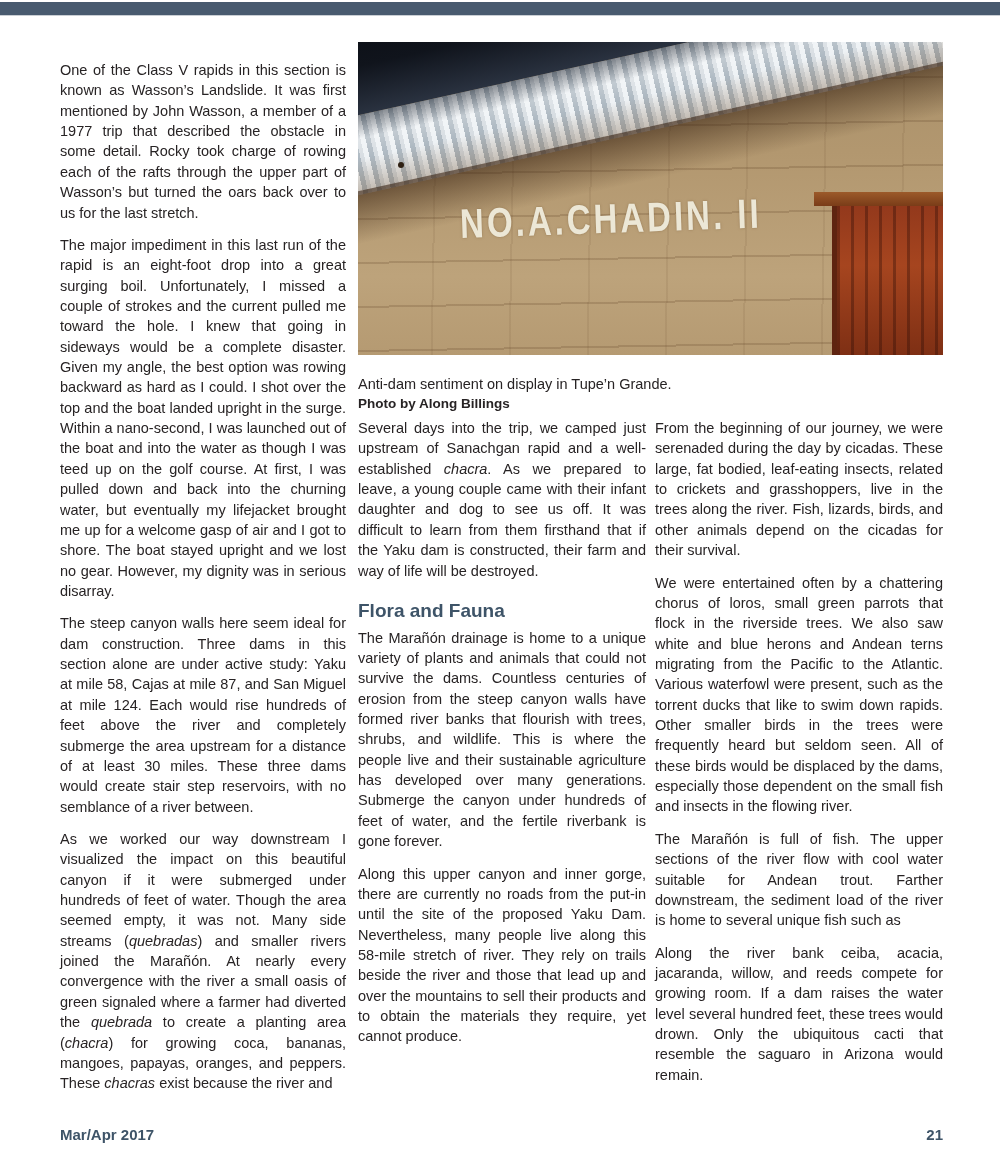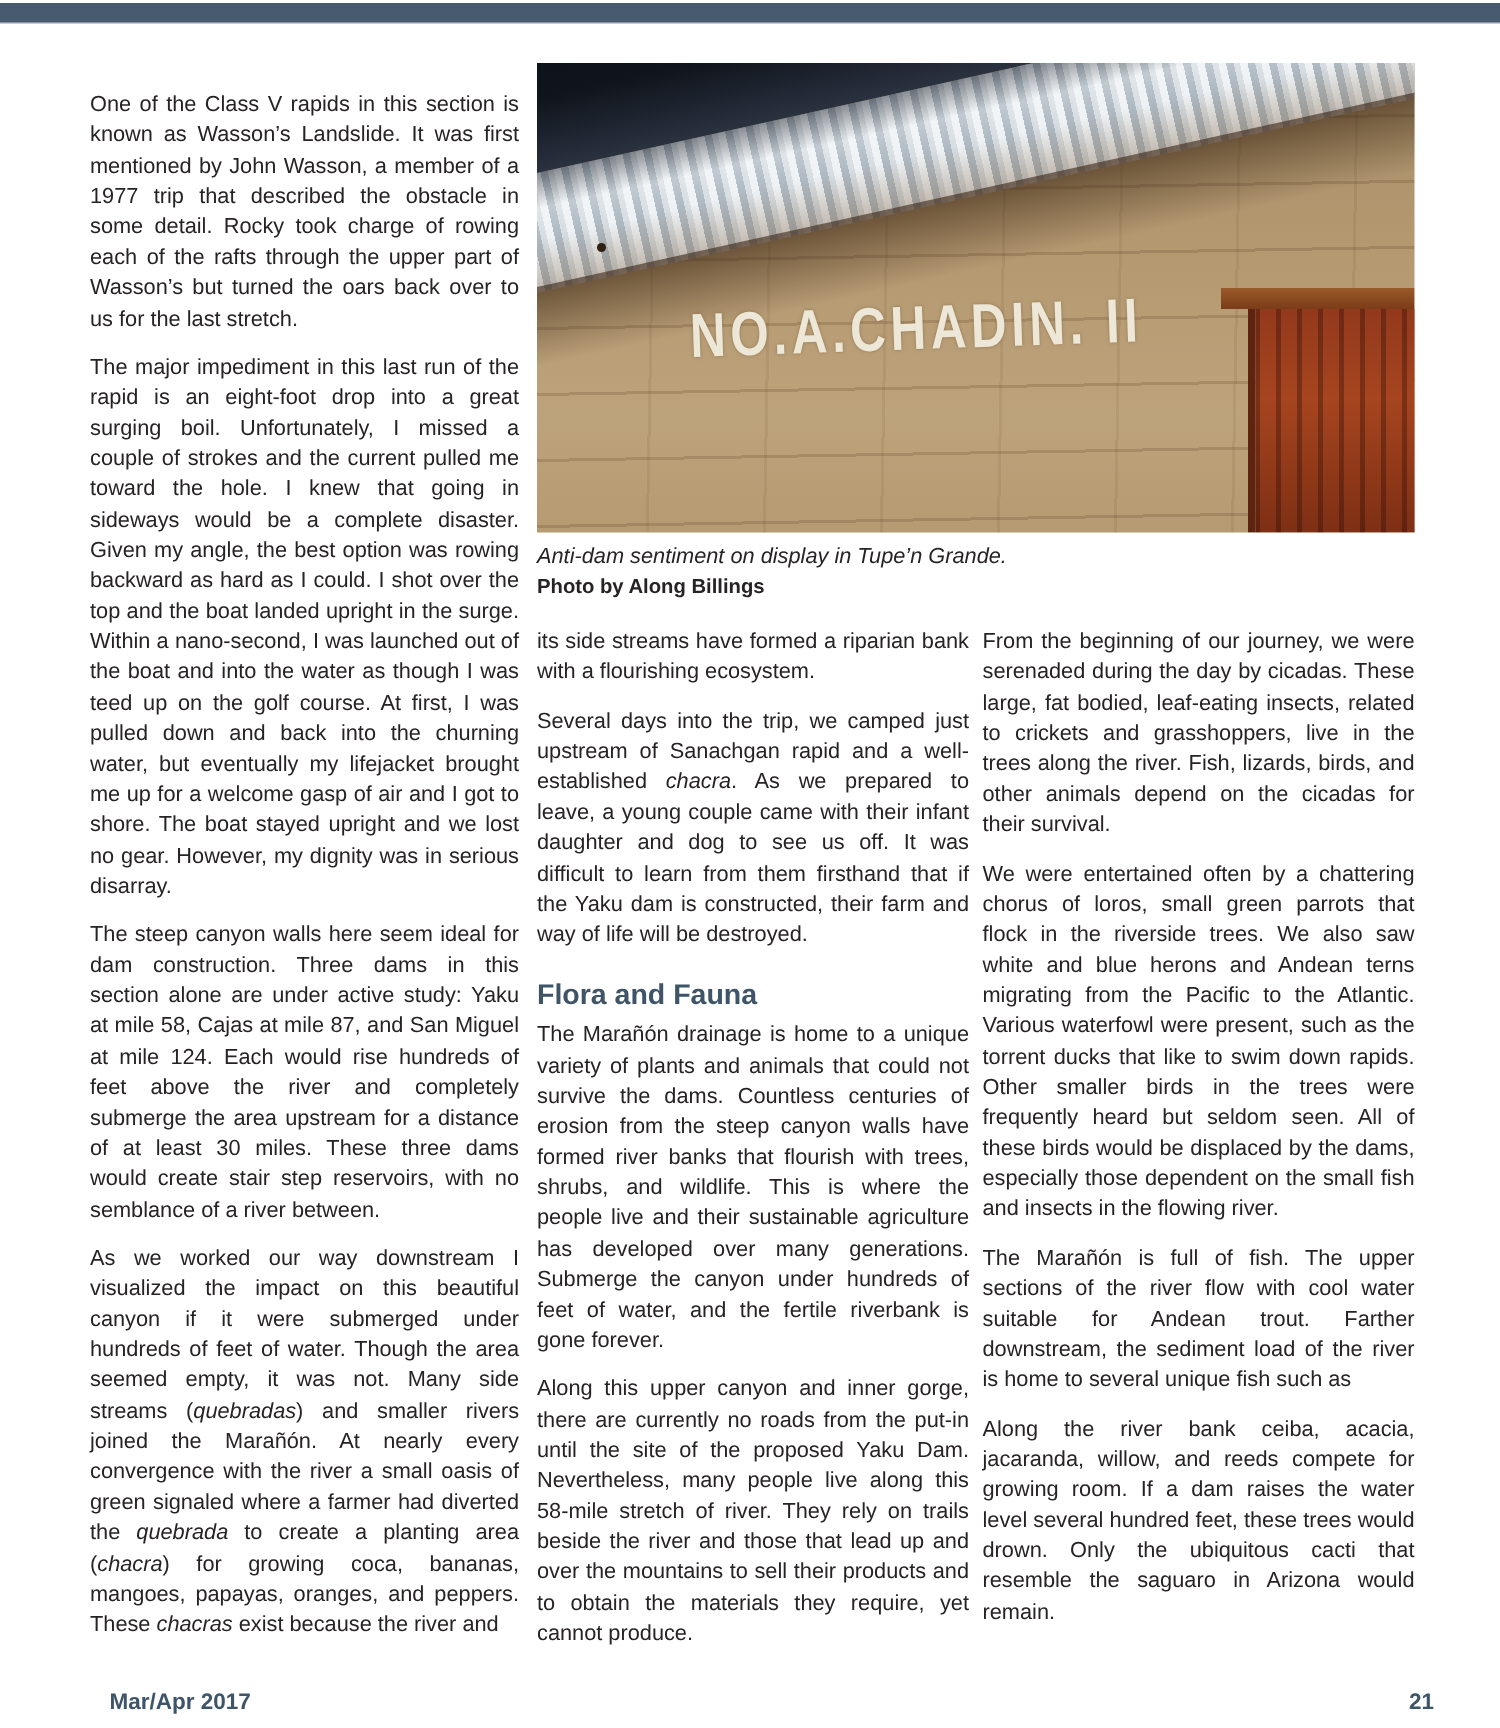--- a/index.html
+++ b/index.html
@@ -78,27 +78,27 @@
       repeating-linear-gradient(90deg, rgba(40,10,5,.35) 0 3px, rgba(0,0,0,0) 3px 14px),
       linear-gradient(180deg,#93391c 0%,#a6451f 40%,#7e2f14 100%);
     border-left:5px solid #5e2410;
   }
   .door-graffiti{
     position:absolute;left:32px;top:20px;color:#e6dfc9;font-size:9px;
     font-weight:bold;letter-spacing:1px;line-height:1.5;text-align:center;
   }
   
   .caption{position:absolute;left:358px;top:362px;width:585px;}
-  .caption-line{font-style:italic;font-size:14.5px;line-height:1.35;}
+  .caption-line{font-size:14.5px;line-height:1.35;margin-top:13px;}
   .caption-credit{font-weight:bold;font-size:13.5px;line-height:1.4;}
   
   .footer{
     position:absolute;left:60px;top:1126px;width:883px;
     display:flex;justify-content:space-between;align-items:center;
-    font-weight:bold;font-size:15px;color:var(--accent,#3e5468);margin-left:13px;
+    font-weight:bold;font-size:15px;color:var(--accent,#3e5468);
   }
 </style>
 </head>
 <body>
 
 <div class="page">
 
   <div class="topbar"></div>
 
   <div class="col col-left">
@@ -120,21 +120,20 @@
       <div class="door-panel"></div>
     </div>
   </figure>
 
   <div class="caption">
     <div class="caption-line">Anti-dam sentiment on display in Tupe’n Grande.</div>
     <div class="caption-credit">Photo by Along Billings</div>
   </div>
 
   <div class="col col-mid">
-    <p>its side streams have formed a riparian bank with a flourishing ecosystem.</p>
     <p>Several days into the trip, we camped just upstream of Sanachgan rapid and a well-established <em>chacra</em>. As we prepared to leave, a young couple came with their infant daughter and dog to see us off. It was difficult to learn from them firsthand that if the Yaku dam is constructed, their farm and way of life will be destroyed.</p>
     <h2 class="section-heading">Flora and Fauna</h2>
     <p>The Marañón drainage is home to a unique variety of plants and animals that could not survive the dams. Countless centuries of erosion from the steep canyon walls have formed river banks that flourish with trees, shrubs, and wildlife. This is where the people live and their sustainable agriculture has developed over many generations. Submerge the canyon under hundreds of feet of water, and the fertile riverbank is gone forever.</p>
     <p>Along this upper canyon and inner gorge, there are currently no roads from the put-in until the site of the proposed Yaku Dam. Nevertheless, many people live along this 58-mile stretch of river. They rely on trails beside the river and those that lead up and over the mountains to sell their products and to obtain the materials they require, yet cannot produce.</p>
   </div>
 
   <div class="col col-right">
     <p>From the beginning of our journey, we were serenaded during the day by cicadas. These large, fat bodied, leaf-eating insects, related to crickets and grasshoppers, live in the trees along the river. Fish, lizards, birds, and other animals depend on the cicadas for their survival.</p>
     <p>We were entertained often by a chattering chorus of loros, small green parrots that flock in the riverside trees. We also saw white and blue herons and Andean terns migrating from the Pacific to the Atlantic. Various waterfowl were present, such as the torrent ducks that like to swim down rapids. Other smaller birds in the trees were frequently heard but seldom seen. All of these birds would be displaced by the dams, especially those dependent on the small fish and insects in the flowing river.</p>
     <p>The Marañón is full of fish. The upper sections of the river flow with cool water suitable for Andean trout. Farther downstream, the sediment load of the river is home to several unique fish such as</p>

